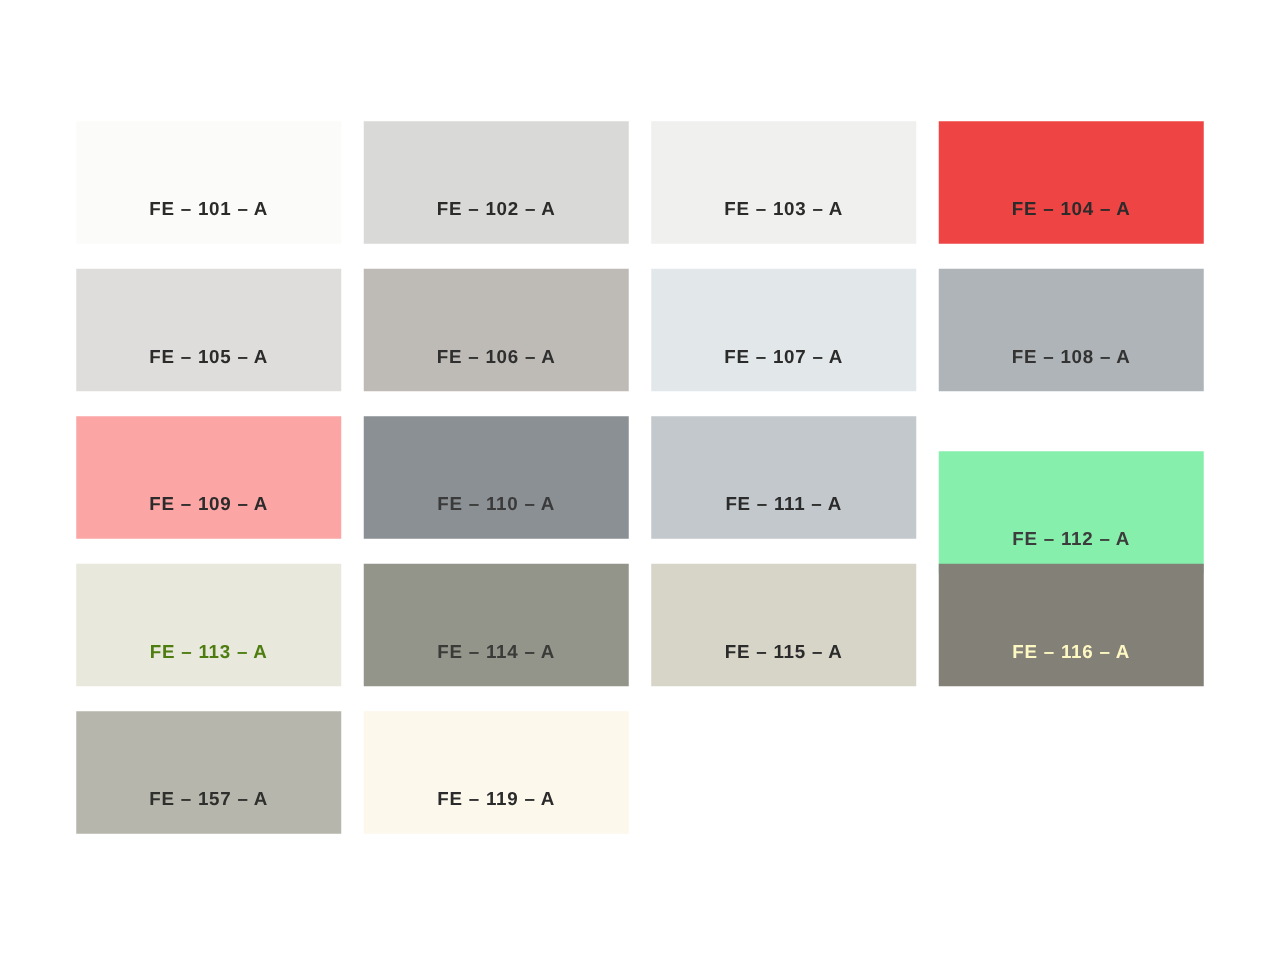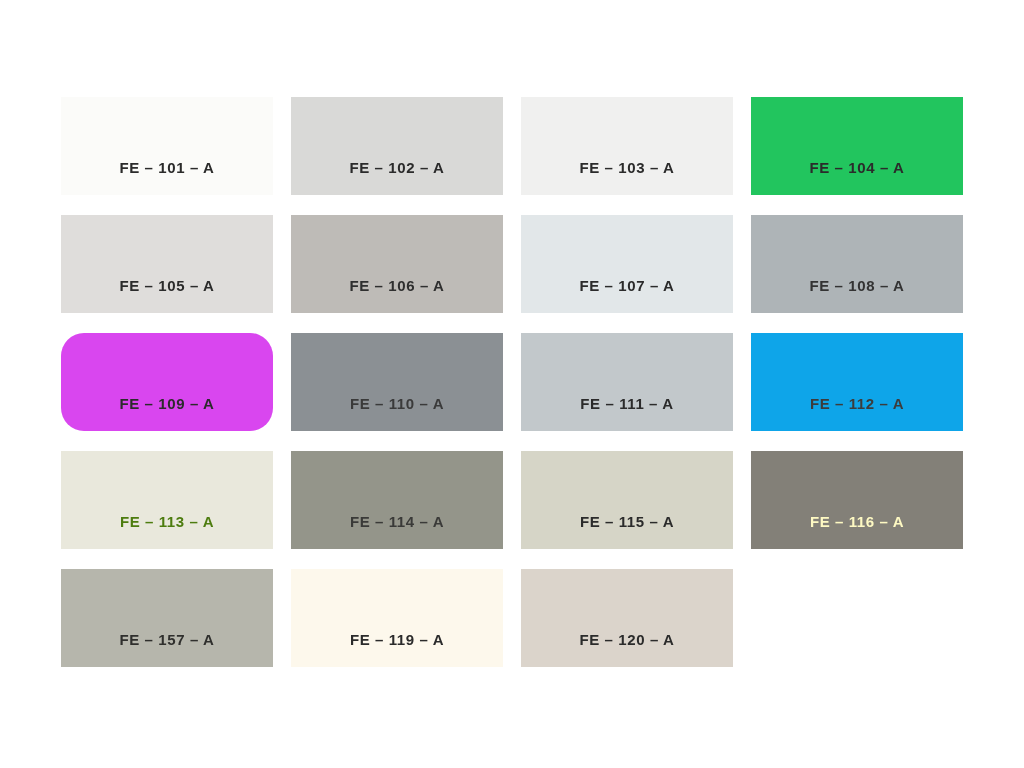--- a/index.html
+++ b/index.html
@@ -64,62 +64,59 @@
   <div id="swatch-grid">
       <div class="swatch" style="background: rgb(251, 251, 249);">
         <span class="swatch-label" style="color: rgb(43, 43, 43);">FE – 101 – A</span>
       </div>
       <div class="swatch" style="background: rgb(217, 217, 215);">
         <span class="swatch-label" style="color: rgb(43, 43, 43);">FE – 102 – A</span>
       </div>
       <div class="swatch" style="background: rgb(240, 240, 239);">
         <span class="swatch-label" style="color: rgb(43, 43, 43);">FE – 103 – A</span>
       </div>
-      <div class="swatch" style="background: #22c55e;">
+      <div class="swatch" style="background: #ef4444;">
         <span class="swatch-label" style="color: rgb(43, 43, 43);">FE – 104 – A</span>
       </div>
       <div class="swatch" style="background: rgb(223, 221, 219);">
         <span class="swatch-label" style="color: rgb(43, 43, 43);">FE – 105 – A</span>
       </div>
       <div class="swatch" style="background: rgb(190, 187, 183);">
         <span class="swatch-label" style="color: rgb(47, 47, 47);">FE – 106 – A</span>
       </div>
       <div class="swatch" style="background: rgb(226, 231, 233); padding-left: 26px;">
         <span class="swatch-label" style="color: rgb(43, 43, 43);">FE – 107 – A</span>
       </div>
       <div class="swatch" style="background: rgb(174, 180, 183);">
         <span class="swatch-label" style="color: rgb(51, 51, 51);">FE – 108 – A</span>
       </div>
-      <div class="swatch" style="background: #d946ef; border-radius: 23px;">
+      <div class="swatch" style="background: #fca5a5;">
         <span class="swatch-label" style="color: rgb(43, 43, 43);">FE – 109 – A</span>
       </div>
       <div class="swatch" style="background: rgb(139, 144, 148);">
         <span class="swatch-label" style="color: rgb(58, 58, 58);">FE – 110 – A</span>
       </div>
       <div class="swatch" style="background: rgb(194, 200, 203); padding-left: 47px;">
         <span class="swatch-label" style="color: rgb(43, 43, 43);">FE – 111 – A</span>
       </div>
-      <div class="swatch" style="background: #0ea5e9;">
+      <div class="swatch" style="background: #86efac; margin-top: 28px;">
         <span class="swatch-label" style="color: rgb(60, 60, 60);">FE – 112 – A</span>
       </div>
       <div class="swatch" style="background: rgb(233, 232, 220);">
         <span class="swatch-label" style="color: #4d7c0f;">FE – 113 – A</span>
       </div>
       <div class="swatch" style="background: rgb(148, 149, 138);">
         <span class="swatch-label" style="color: rgb(58, 58, 56);">FE – 114 – A</span>
       </div>
       <div class="swatch" style="background: rgb(214, 213, 199);">
         <span class="swatch-label" style="color: rgb(43, 43, 43);">FE – 115 – A</span>
       </div>
       <div class="swatch" style="background: rgb(131, 128, 120);">
         <span class="swatch-label" style="color: #fef9c3;">FE – 116 – A</span>
       </div>
       <div class="swatch" style="background: rgb(182, 182, 172);">
         <span class="swatch-label" style="color: rgb(47, 47, 45);">FE – 157 – A</span>
       </div>
       <div class="swatch" style="background: rgb(253, 248, 236);">
         <span class="swatch-label" style="color: rgb(43, 43, 43);">FE – 119 – A</span>
       </div>
-      <div class="swatch" style="background: rgb(219, 212, 203);">
-        <span class="swatch-label" style="color: rgb(43, 43, 43);">FE – 120 – A</span>
-      </div>
     </div>
 </div>
 
 </body></html>

